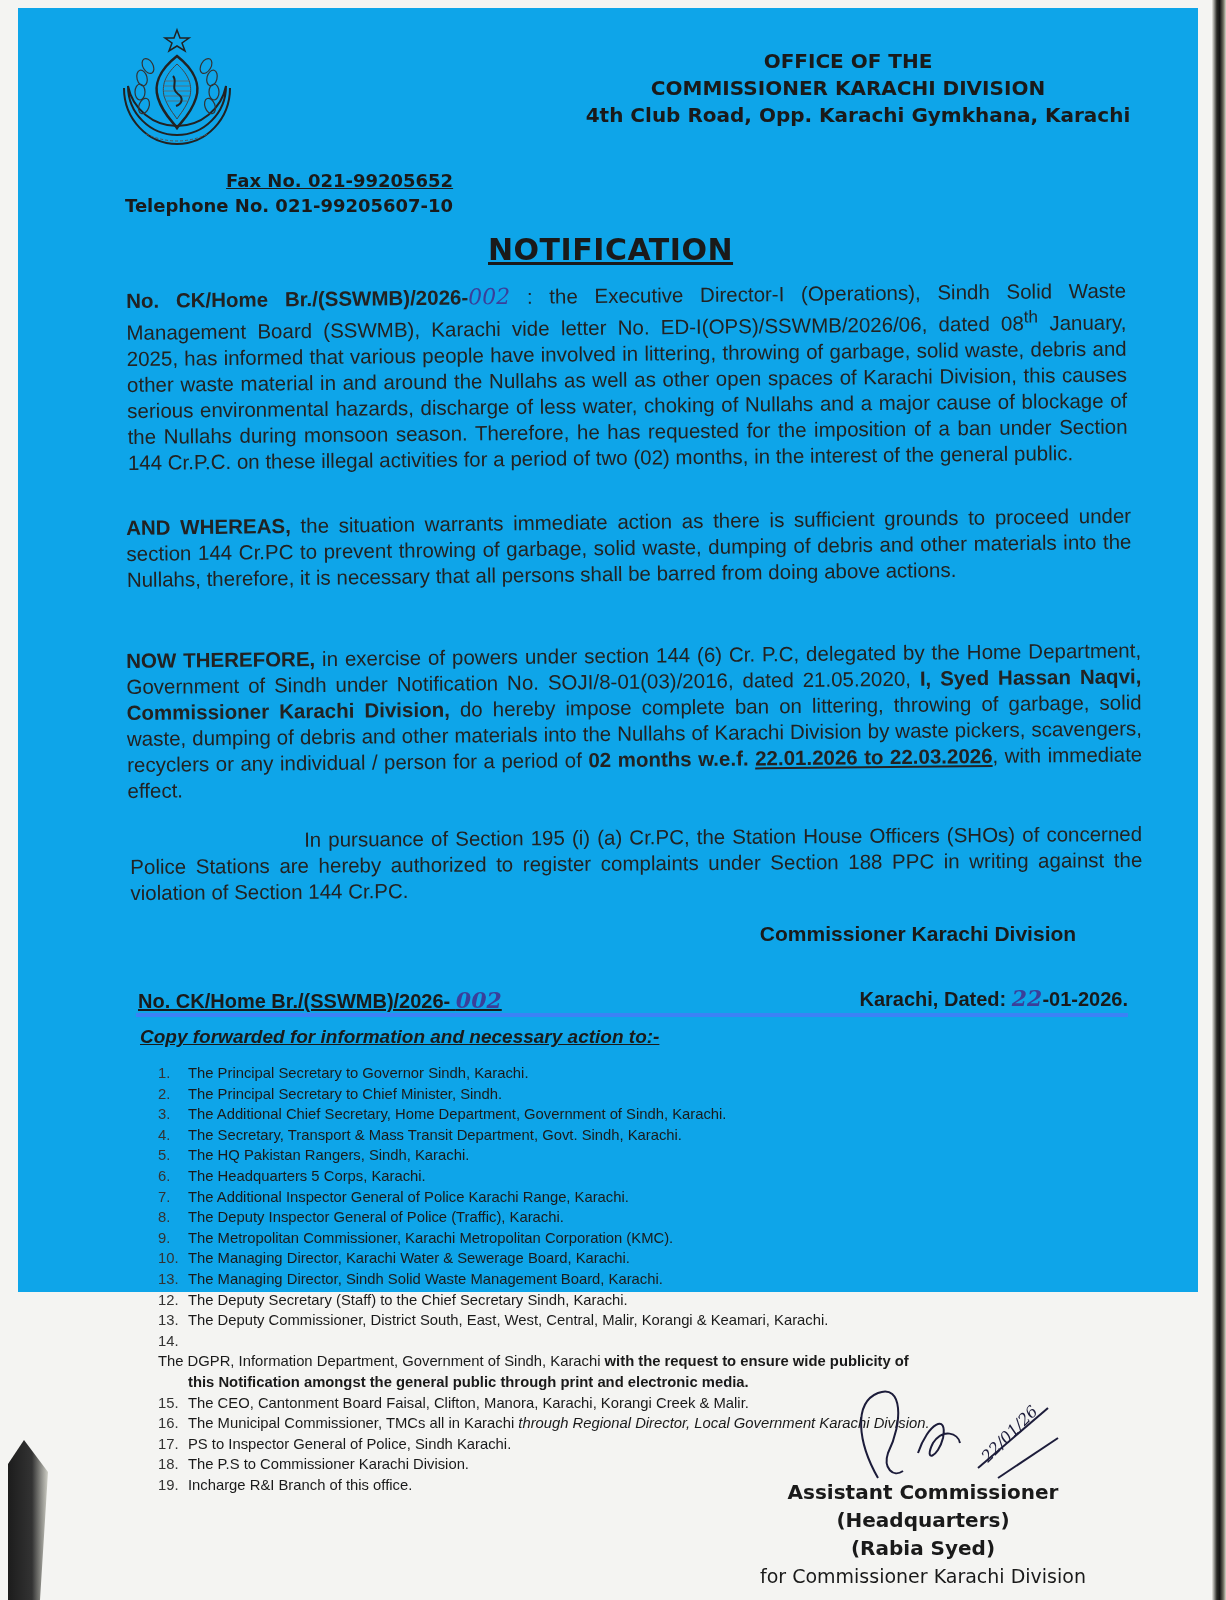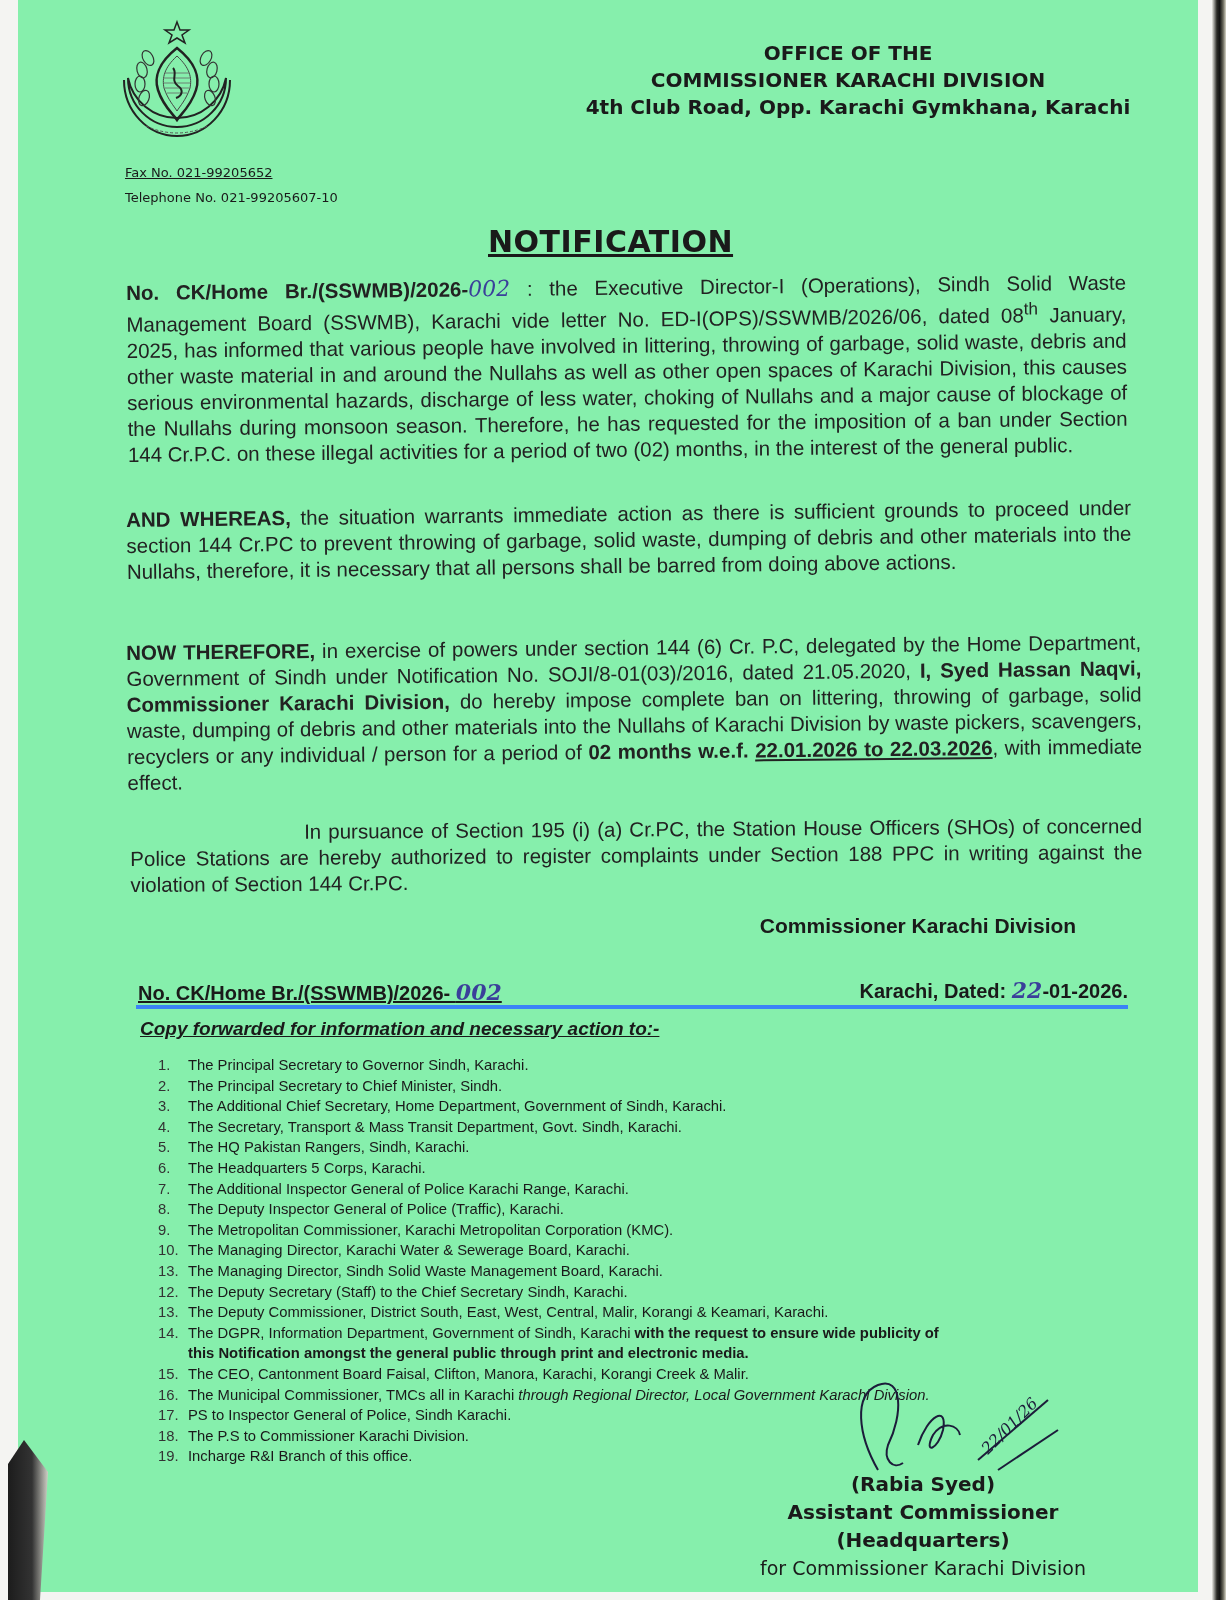--- a/index.html
+++ b/index.html
@@ -4,37 +4,37 @@
 <style>
   html, body { margin: 0; padding: 0; }
   body {
     width: 1226px; height: 1600px; overflow: hidden;
     background: #f4f4f2;
     font-family: "DejaVu Sans", sans-serif;
     color: #1a1a1a;
     position: relative;
   }
   .page {
-    position: absolute; left: 18px; top: 0; width: 1180px; height: 1592px;
-    background: #86efac;
+    position: absolute; left: 18px; top: 8px; width: 1180px; height: 1284px;
+    background: #0ea5e9;
   }
   .edge-right {
     position: absolute; right: 0; top: 0; width: 14px; height: 1600px;
     background: linear-gradient(90deg, #e9e9e4 0%, #2a2a26 35%, #111 55%, #6b6a5e 80%, #d8d6c8 100%);
   }
   .edge-left-shadow {
     position: absolute; left: 8px; top: 1440px; width: 40px; height: 160px;
     background: linear-gradient(90deg, #1c1c1c 0%, #333 60%, #cfcfc6 100%);
     clip-path: polygon(0 15%, 40% 0, 100% 20%, 80% 100%, 0 100%);
   }
   .abs { position: absolute; }
   .logo { left: 100px; top: 18px; width: 118px; height: 128px; }
   .office { left: 520px; top: 40px; width: 620px; text-align: center; font-weight: bold; font-size: 20px; line-height: 27px; }
   .office .l3 { margin-left: 20px; }
-  .contact { left: 107px; top: 160px; font-weight: normal; font-size: 13px; line-height: 25px; }
+  .contact { left: 107px; top: 160px; font-weight: bold; font-size: 18px; line-height: 25px; text-align: right; }
   .contact .fax { text-decoration: underline; }
   .title { left: 470px; top: 224px; font-weight: bold; font-size: 30px; text-decoration: underline; letter-spacing: 0.5px; }
   .para {
     font-family: "Liberation Sans", sans-serif;
     font-size: 20.5px; line-height: 26px; text-align: justify; color: #222;
   }
   .p1 { left: 108px; top: 280px; width: 1000px; transform: rotate(-0.6deg); transform-origin: left top; }
   .p2 { left: 108px; top: 507px; width: 1005px; transform: rotate(-0.7deg); transform-origin: left top; }
   .p3 { left: 108px; top: 640px; width: 1015px; transform: rotate(-0.6deg); transform-origin: left top; }
   .p4 { left: 112px; top: 820px; width: 1012px; transform: rotate(-0.4deg); transform-origin: left top; }
@@ -45,21 +45,21 @@
   .sig1 { left: 720px; top: 912px; width: 360px; text-align: center; font-family: "Liberation Sans", sans-serif; font-weight: bold; font-size: 21px; line-height: 28px; }
   .refrow { left: 118px; top: 975px; width: 992px; border-bottom: 4px solid #3b82f6; height: 30px; font-family: "Liberation Sans", sans-serif; font-weight: bold; font-size: 20px; }
   .refrow .ref { position: absolute; left: 2px; top: 4px; text-decoration: underline; }
   .refrow .dated { position: absolute; right: 0; top: 2px; padding-left: 44px; }
   .copyhead { left: 122px; top: 1018px; font-family: "Liberation Sans", sans-serif; font-weight: bold; font-size: 19px; text-decoration: underline; font-style: italic; }
   .clist { left: 140px; top: 1055px; width: 960px; font-family: "Liberation Sans", sans-serif; font-size: 14.8px; line-height: 20.6px; list-style: none; margin: 0; padding: 0; }
   .clist li { display: flex; }
   .clist .n { width: 30px; flex: none; text-align: left; color: #333; }
   .clist .t { flex: 1; }
   .clist li.li-14 .t .bold-tail { font-weight: bold; text-align: center; }
-  .clist li.li-14 { margin-bottom: 0; }
+  .clist li.li-14 { margin-bottom: 0; flex-direction: column; }
   .italic { font-style: italic; }
   .sig2 { left: 680px; top: 1470px; width: 450px; text-align: center; font-weight: bold; font-size: 20px; line-height: 28px; }
   .sig2 .sub { font-weight: normal; font-size: 19px; }
   .signature { left: 830px; top: 1375px; width: 220px; height: 110px; }
 </style>
 </head>
 <body>
 
 <div class="page">
 
@@ -215,20 +215,20 @@
 
   <svg class="abs signature" viewBox="0 0 220 110">
     <path d="M30,95 C10,60 5,20 30,10 C55,0 55,40 40,70 C35,85 45,95 55,88" fill="none" stroke="#1c1c3a" stroke-width="2"></path>
     <path d="M70,70 C80,40 100,30 95,55 C90,75 75,80 85,60 C95,45 110,50 112,60" fill="none" stroke="#1c1c3a" stroke-width="2"></path>
     <path d="M130,85 L200,25" fill="none" stroke="#1c1c3a" stroke-width="2"></path>
     <path d="M150,95 L210,55" fill="none" stroke="#1c1c3a" stroke-width="2"></path>
     <text x="140" y="80" transform="rotate(-45 140 80)" font-family="DejaVu Serif, serif" font-style="italic" font-size="16" fill="#1c1c3a">22/01/26</text>
   </svg>
 
   <div class="abs sig2">
+    <div>Assistant Commissioner (Headquarters)</div>
     <div>(Rabia Syed)</div>
-    <div>Assistant Commissioner (Headquarters)</div>
     <div class="sub">for Commissioner Karachi Division</div>
   </div>
 </div>
 
 <div class="edge-right"></div>
 <div class="edge-left-shadow"></div>
 
 </body></html>

